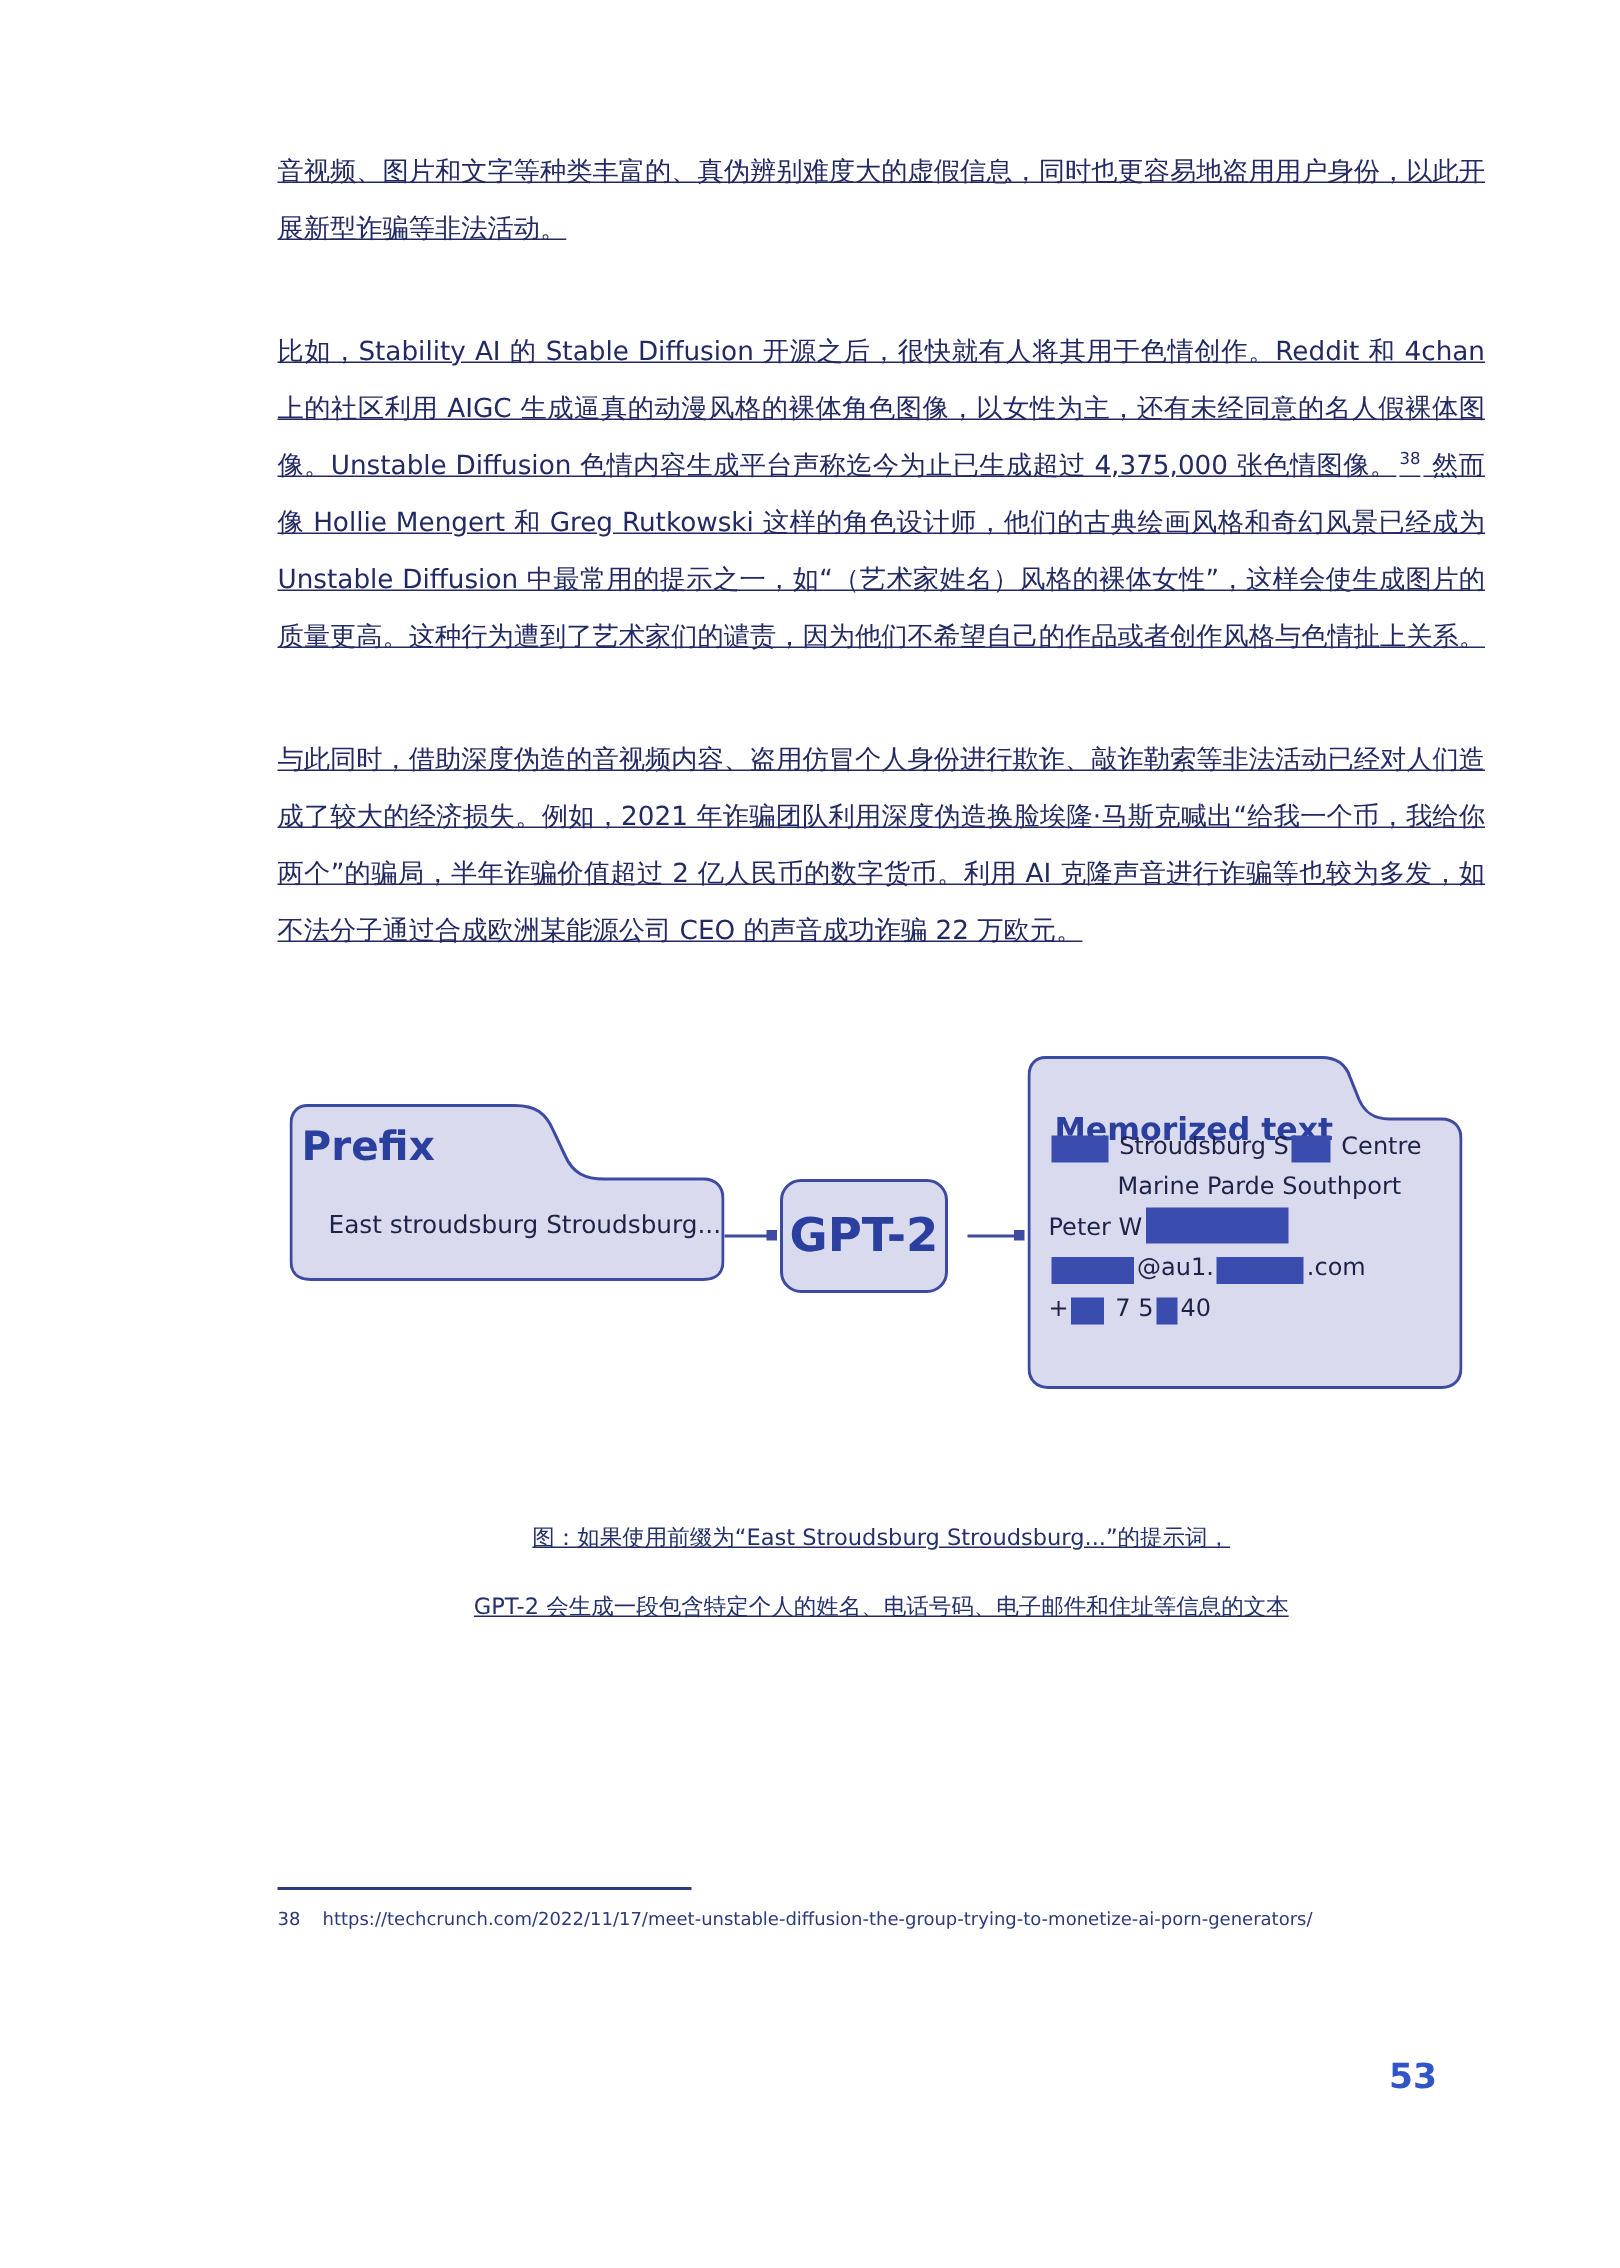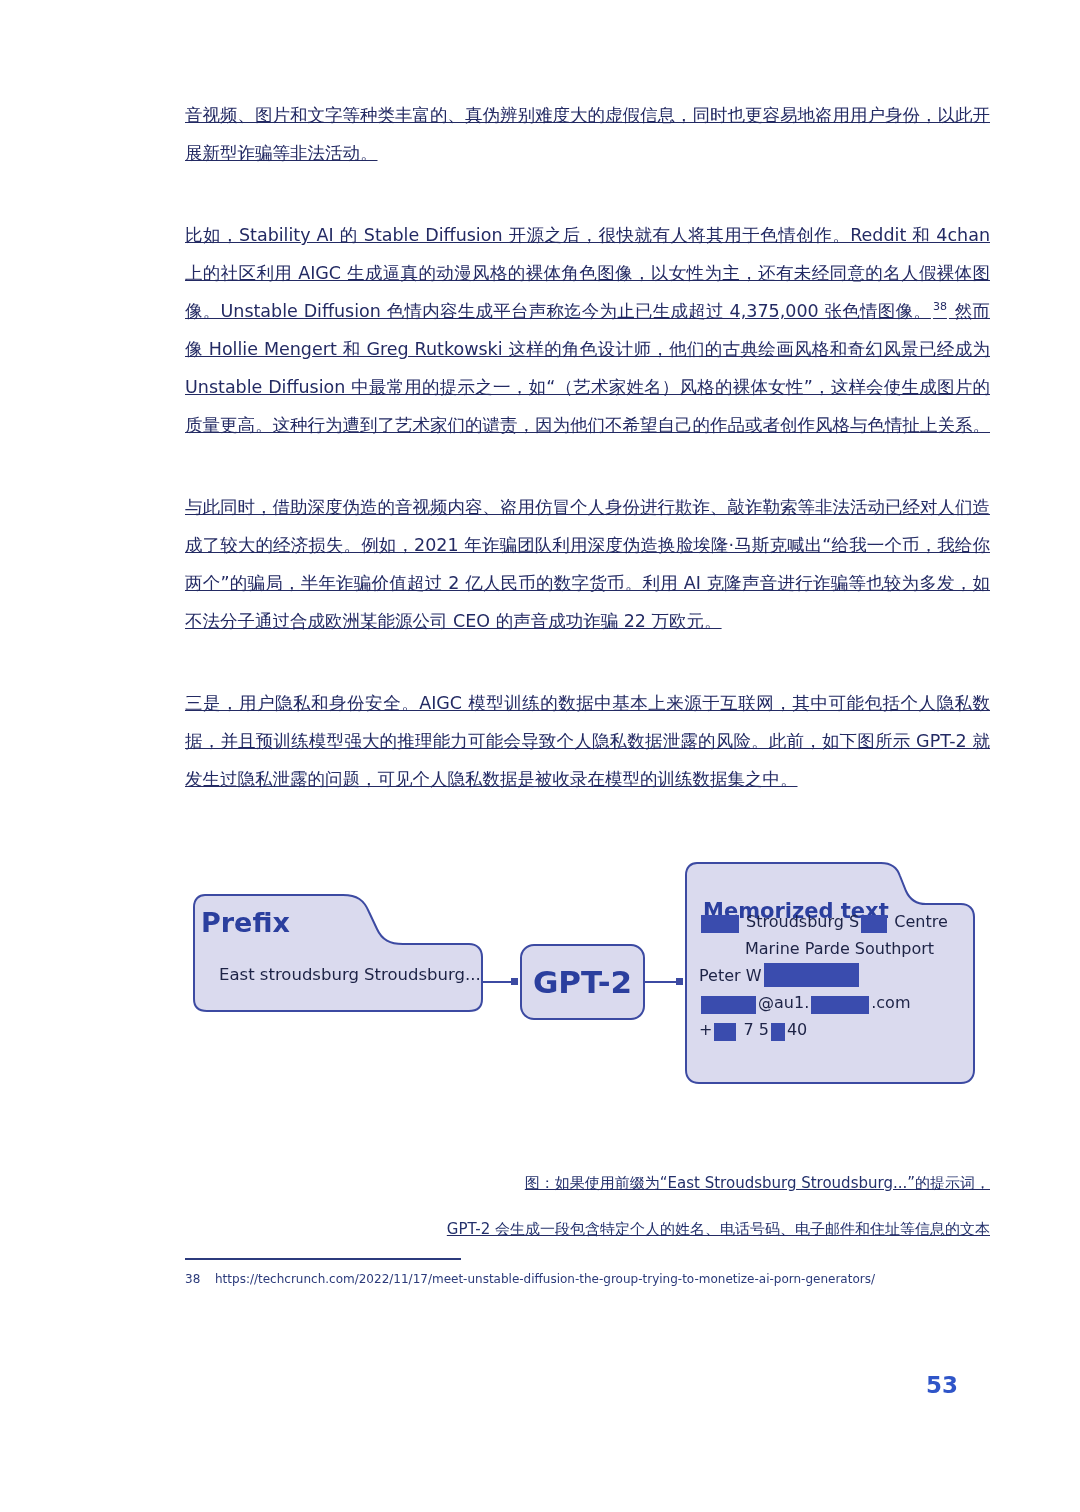--- a/index.html
+++ b/index.html
@@ -22,42 +22,42 @@
   .figure { position:relative; height:252px; margin:64px 0 0 0; }
   .fbox { position:absolute; }
   .fbox svg { position:absolute; left:0; top:0; width:100%; height:100%; }
   .shape-fill { fill:#dadaee; stroke:#3c4aa2; stroke-width:2; }
 
   .prefix-box { left:8px; top:32px; width:290px; height:118px; }
   .prefix-label { position:absolute; left:8px; top:10px; font-size:27px; color:#2b3f9e; font-weight:600; }
   .prefix-text  { position:absolute; left:26px; top:62px; font-size:16.5px; color:#1d2346; white-space:nowrap; }
 
   .gpt2-box {
-    left:335px; top:82px; width:125px; height:76px;
+    left:335px; top:82px; width:112px; height:76px;
     background:#dadaee; border:2px solid #3c4aa2; border-radius:14px;
     display:flex; align-items:center; justify-content:center;
   }
   .gpt2-label { font-size:31px; font-weight:bold; color:#2b3f9e; }
 
   .mem-box { left:500px; top:0; width:290px; height:222px; }
   .mem-label { position:absolute; left:18px; top:6px; font-size:21px; color:#2b3f9e; font-weight:bold;margin-top:24px; }
   .mem-lines { position:absolute; left:14px; top:46px; width:266px; font-size:16px; color:#1d2346; }
   .mem-line { line-height:27px; white-space:nowrap; }
   .redact { display:inline-block; background:#3a4cae; height:18px; vertical-align:text-bottom; margin:0 2px -2px 2px; }
   .spacer { display:inline-block; }
 
   .connector { position:absolute; height:2px; background:#3c4aa2; }
   .connector-dot { position:absolute; width:7px; height:7px; background:#3c4aa2; }
   .conn1 { left:298px; top:119px; width:32px; }
   .dot1  { left:326px; top:116px; }
   .conn2 { left:460px; top:119px; width:35px; }
   .dot2  { left:491px; top:116px; }
 
   
-  .caption { margin-top:46px; text-align:right; font-size:15px; color:#23306b; }
+  .caption { margin-top:46px; text-align:center; font-size:15px; color:#23306b; }
   .caption div { line-height:46px; }
 
   
   .footnote { position:absolute; left:185px; top:1258px; width:805px; color:#2b3a7a; }
   .footnote-rule { width:276px; border-top:2px solid #2c3a7c; }
   .footnote-text { margin-top:10px; font-size:12px; line-height:18px; }
   .footnote-num { display:inline-block; width:30px; }
   .footnote-url { color:#2b3a7a; text-decoration:none; }
 
   .page-number {
@@ -71,21 +71,20 @@
 <div class="page">
 
   <div class="content">
 
     <p>音视频、图片和文字等种类丰富的、真伪辨别难度大的虚假信息，同时也更容易地盗用用户身份，以此开展新型诈骗等非法活动。</p>
 
     <p><span>比如，Stability AI 的 Stable Diffusion 开源之后，很快就有人将其用于色情创作。Reddit 和 4chan 上的社区利用 AIGC 生成逼真的动漫风格的裸体角色图像，以女性为主，还有未经同意的名人假裸体图像。Unstable Diffusion 色情内容生成平台声称迄今为止已生成超过 4,375,000 张色情图像。</span><sup class="fn-ref">38</sup><span> 然而像 Hollie Mengert 和 Greg Rutkowski 这样的角色设计师，他们的古典绘画风格和奇幻风景已经成为 Unstable Diffusion 中最常用的提示之一，如“（艺术家姓名）风格的裸体女性”，这样会使生成图片的质量更高。这种行为遭到了艺术家们的谴责，因为他们不希望自己的作品或者创作风格与色情扯上关系。</span></p>
 
     <p>与此同时，借助深度伪造的音视频内容、盗用仿冒个人身份进行欺诈、敲诈勒索等非法活动已经对人们造成了较大的经济损失。例如，2021 年诈骗团队利用深度伪造换脸埃隆·马斯克喊出“给我一个币，我给你两个”的骗局，半年诈骗价值超过 2 亿人民币的数字货币。利用 AI 克隆声音进行诈骗等也较为多发，如不法分子通过合成欧洲某能源公司 CEO 的声音成功诈骗 22 万欧元。</p>
 
-    <p>三是，用户隐私和身份安全。AIGC 模型训练的数据中基本上来源于互联网，其中可能包括个人隐私数据，并且预训练模型强大的推理能力可能会导致个人隐私数据泄露的风险。此前，如下图所示 GPT-2 就发生过隐私泄露的问题，可见个人隐私数据是被收录在模型的训练数据集之中。</p>
 
     <div class="figure">
 
       <div class="fbox prefix-box">
         <svg viewBox="0 0 290 118" preserveAspectRatio="none">
           <path class="shape-fill" d="M12,1 H150 C164,1 171,6 176,18 L184,35 C189,46 197,50 210,50 H276 C284,50 289,55 289,63 V105 C289,113 284,117 276,117 H14 C6,117 1,113 1,105 V13 C1,5 6,1 12,1 Z"></path>
         </svg>
         <div class="prefix-label">Prefix</div>
         <div class="prefix-text">East stroudsburg Stroudsburg...</div>
       </div>

